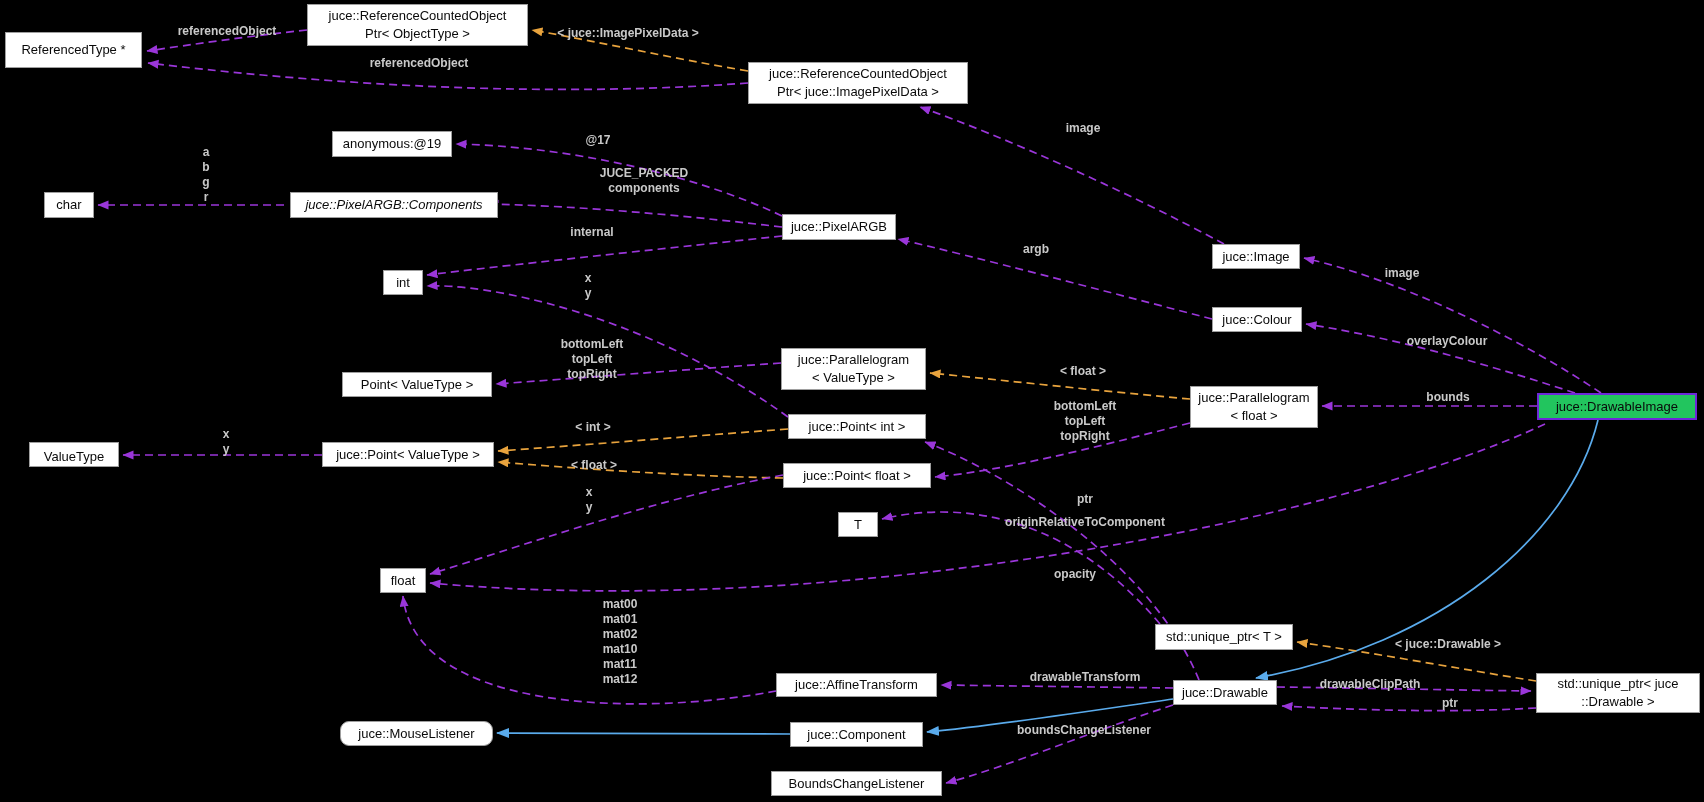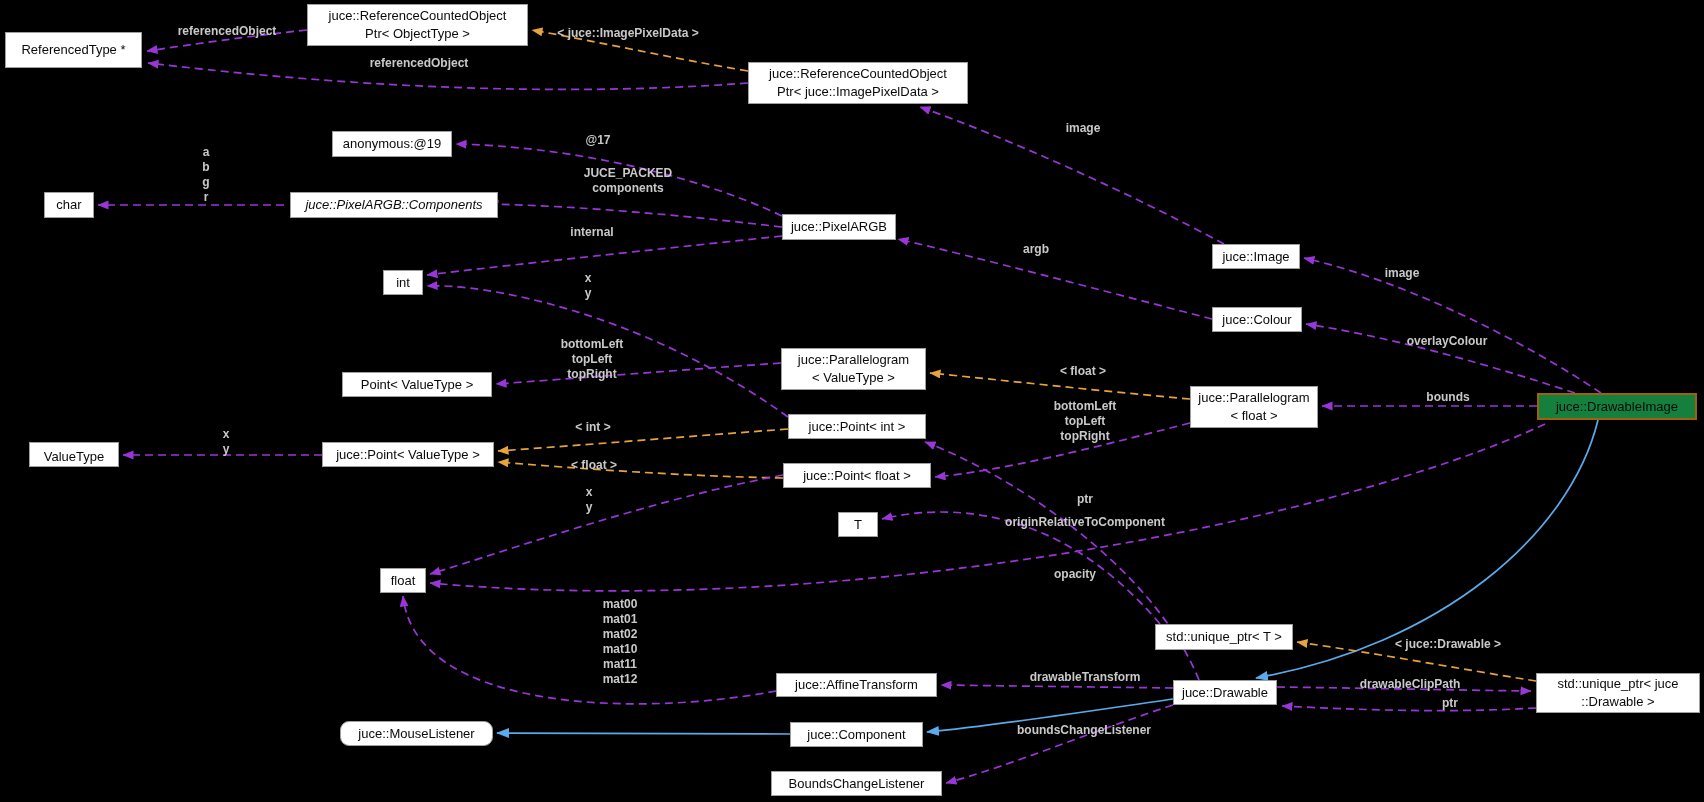--- a/index.html
+++ b/index.html
@@ -6,21 +6,21 @@
   #stage{position:relative;width:1704px;height:802px;background:#000;overflow:hidden;
          font-family:"Liberation Sans",sans-serif;}
   #edge-layer{position:absolute;left:0;top:0;width:1704px;height:802px;}
   .edge-member{fill:none;stroke:#9a36d9;stroke-width:1.7;stroke-dasharray:8 5;}
   .edge-template{fill:none;stroke:#e8a33d;stroke-width:1.7;stroke-dasharray:8 5;}
   .edge-inheritance{fill:none;stroke:#5aabec;stroke-width:1.7;}
   .node{position:absolute;background:#ffffff;border:1.5px solid #9f9f9f;color:#0a0a0a;
         display:flex;flex-direction:column;align-items:center;justify-content:center;
         font-size:13px;line-height:18px;text-align:center;white-space:nowrap;
         box-sizing:border-box;cursor:pointer;}
-  .node.hl{background:#15803d;border:2px solid #a16207;}
+  .node.hl{background:#22c55e;border:2px solid #6d28d9;}
   .elabel{position:absolute;transform:translateX(-50%);color:#c9c9c9;font-size:12px;
           font-weight:600;line-height:15px;text-align:center;white-space:pre;}
 </style>
 </head>
 <body>
 
 <div id="stage">
   <svg id="edge-layer" width="1704" height="802" viewBox="0 0 1704 802" xmlns="http://www.w3.org/2000/svg">
     <defs>
       <marker id="arr-member" markerWidth="12" markerHeight="10" refX="10.5" refY="4.5" orient="auto" markerUnits="userSpaceOnUse">
@@ -155,21 +155,21 @@
       <div class="node" style="left: 771px; top: 771px; width: 171px; height: 25px;">
         <div>BoundsChangeListener</div>
       </div>
     </div>
   <div id="label-layer">
       <div class="elabel" style="left: 227px; top: 23.5px;"><div>referencedObject</div></div>
       <div class="elabel" style="left: 419px; top: 55.5px;"><div>referencedObject</div></div>
       <div class="elabel" style="left: 628px; top: 25.5px;"><div>&lt; juce::ImagePixelData &gt;</div></div>
       <div class="elabel" style="left: 1083px; top: 120.5px;"><div>image</div></div>
       <div class="elabel" style="left: 598px; top: 132.5px;"><div>@17</div></div>
-      <div class="elabel" style="left: 628px; top: 165.5px;"><div>JUCE_PACKED</div><div>components</div></div>
+      <div class="elabel" style="left: 644px; top: 165.5px;"><div>JUCE_PACKED</div><div>components</div></div>
       <div class="elabel" style="left: 592px; top: 224.5px;"><div>internal</div></div>
       <div class="elabel" style="left: 206px; top: 144.5px;"><div>a</div><div>b</div><div>g</div><div>r</div></div>
       <div class="elabel" style="left: 1036px; top: 241.5px;"><div>argb</div></div>
       <div class="elabel" style="left: 1402px; top: 265.5px;"><div>image</div></div>
       <div class="elabel" style="left: 1447px; top: 333.5px;"><div>overlayColour</div></div>
       <div class="elabel" style="left: 1448px; top: 389.5px;"><div>bounds</div></div>
       <div class="elabel" style="left: 592px; top: 336.5px;"><div>bottomLeft</div><div>topLeft</div><div>topRight</div></div>
       <div class="elabel" style="left: 1083px; top: 363.5px;"><div>&lt; float &gt;</div></div>
       <div class="elabel" style="left: 1085px; top: 398.5px;"><div>bottomLeft</div><div>topLeft</div><div>topRight</div></div>
       <div class="elabel" style="left: 593px; top: 419.5px;"><div>&lt; int &gt;</div></div>
@@ -177,16 +177,16 @@
       <div class="elabel" style="left: 226px; top: 426.5px;"><div>x</div><div>y</div></div>
       <div class="elabel" style="left: 588px; top: 270.5px;"><div>x</div><div>y</div></div>
       <div class="elabel" style="left: 589px; top: 484.5px;"><div>x</div><div>y</div></div>
       <div class="elabel" style="left: 1085px; top: 491.5px;"><div>ptr</div></div>
       <div class="elabel" style="left: 1085px; top: 514.5px;"><div>originRelativeToComponent</div></div>
       <div class="elabel" style="left: 1075px; top: 566.5px;"><div>opacity</div></div>
       <div class="elabel" style="left: 620px; top: 596.5px;"><div>mat00</div><div>mat01</div><div>mat02</div><div>mat10</div><div>mat11</div><div>mat12</div></div>
       <div class="elabel" style="left: 1085px; top: 669.5px;"><div>drawableTransform</div></div>
       <div class="elabel" style="left: 1084px; top: 722.5px;"><div>boundsChangeListener</div></div>
       <div class="elabel" style="left: 1448px; top: 636.5px;"><div>&lt; juce::Drawable &gt;</div></div>
-      <div class="elabel" style="left: 1410px; top: 676.5px;"><div>drawableClipPath</div></div>
+      <div class="elabel" style="left: 1370px; top: 676.5px;"><div>drawableClipPath</div></div>
       <div class="elabel" style="left: 1450px; top: 695.5px;"><div>ptr</div></div>
     </div>
 </div>
 
 </body></html>

